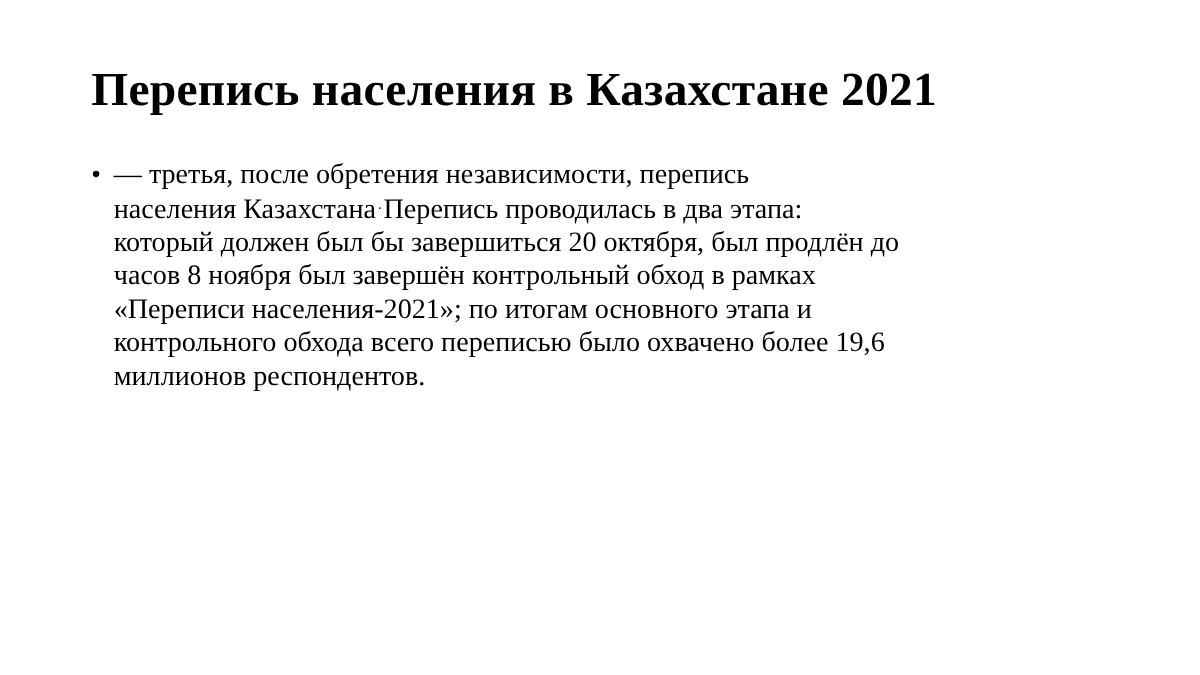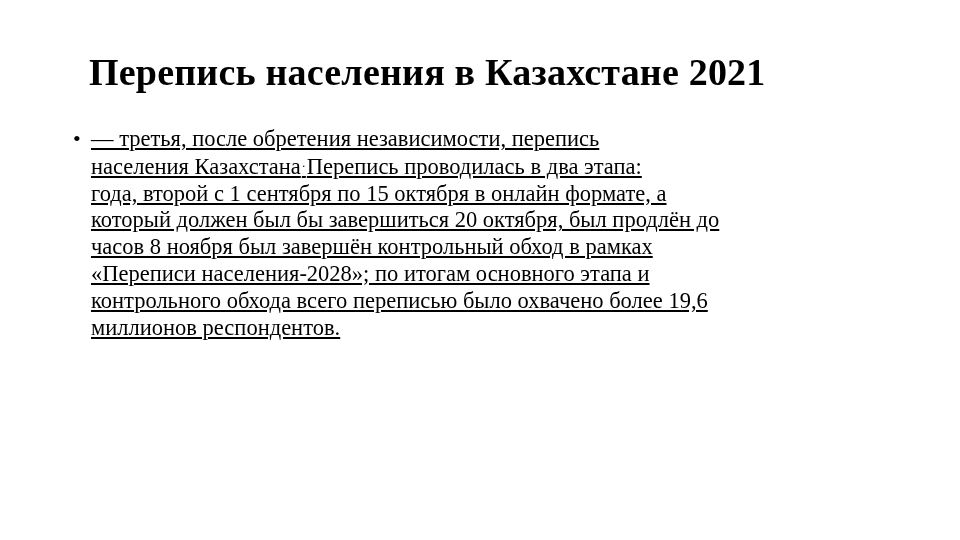--- a/index.html
+++ b/index.html
@@ -16,21 +16,21 @@
       color: #000000;
     }
     .slide {
       position: absolute;
       left: 0; top: 0;
       width: 960px; height: 540px;
       background: #ffffff;
     }
     .title {
       position: absolute;
-      left: 89px;
+      left: 73px;
       top: 46px;
       margin: 0;
       font-family: "Liberation Serif", "DejaVu Serif", serif;
       font-weight: bold;
       font-size: 38px;
       line-height: 52px;
       letter-spacing: 0.2px;
       white-space: nowrap;
     }
     .content {
@@ -48,21 +48,20 @@
     .bullet-dot {
       position: absolute;
       left: 0;
       top: 0;
       font-size: 22px;
       line-height: 26.8px;
     }
     .line {
       display: block;
       white-space: nowrap;
-      text-decoration: underline;
     }
     .sep {
       font-size: 12px;
       vertical-align: 4px;
       padding: 0 1px;
     }
   </style>
 </head>
 <body>
 
@@ -71,29 +70,28 @@
 
   <div class="content">
     <div class="bullet-item">
       <span class="bullet-dot">•</span>
 
       <span class="line"><span>— третья, после обретения независимости, перепись</span></span>
 
       <span class="line"><span>населения Казахстана</span><span class="sep">·</span><span>Перепись проводилась в два этапа:</span></span>
 
 
-      <span class="line"><span>года, второй с 1 сентября по 15 октября в онлайн формате, а</span></span>
 
 
       <span class="line"><span>который должен был бы завершиться 20 октября, был продлён до</span></span>
 
 
 
       <span class="line"><span>часов 8 ноября был завершён контрольный обход в рамках</span></span>
 
-      <span class="line"><span>«Переписи населения-2028»; по итогам основного этапа и</span></span>
+      <span class="line"><span>«Переписи населения-2021»; по итогам основного этапа и</span></span>
 
       <span class="line"><span>контрольного обхода всего переписью было охвачено более 19,6</span></span>
 
       <span class="line"><span>миллионов респондентов.</span></span>
     </div>
   </div>
 </div>
 
 </body></html>

